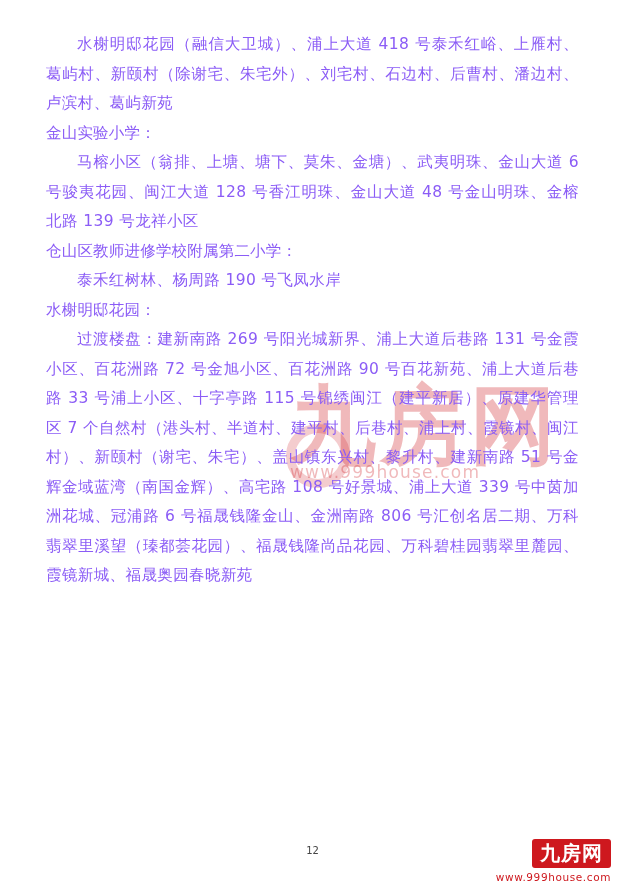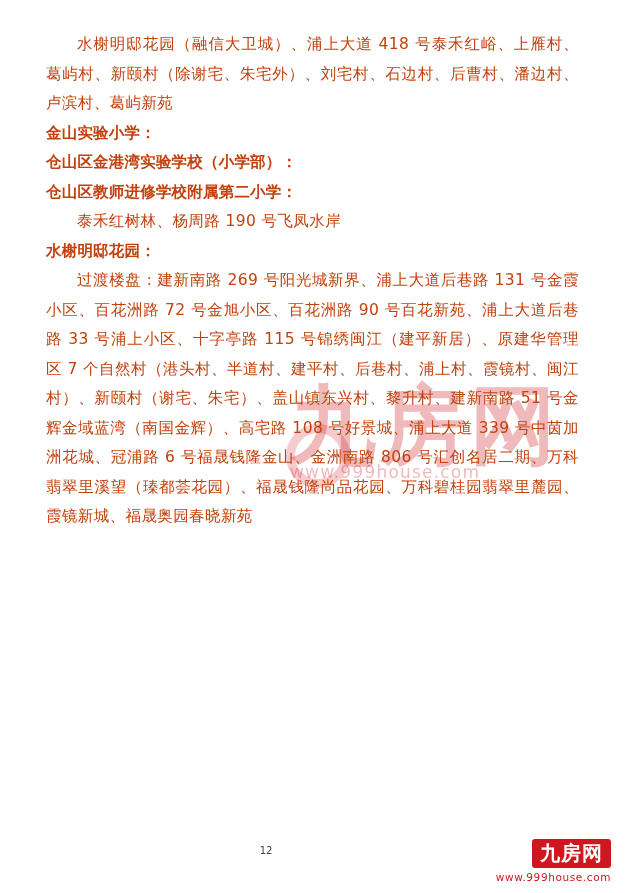--- a/index.html
+++ b/index.html
@@ -19,30 +19,30 @@
   }
   .doc {
     position: relative;
     padding: 30px 46px 0 46px;
     box-sizing: border-box;
     z-index: 3;
   }
   .para {
     font-size: 15.5px;
     line-height: 29.5px;
-    color: #c2410c;
+    color: #8b5cf6;
     text-align: justify;
     letter-spacing: 0.4px;
     margin: 0;
   }
   .para.body {
     text-indent: 2em;
   }
   .para.head {
-    font-weight: bold;
+    font-weight: normal;
     text-indent: 0;
     letter-spacing: 0.2px;
   }
   
   .wm {
     position: absolute;
     left: 0;
     top: 0;
     width: 625px;
     height: 893px;
@@ -77,21 +77,21 @@
     font-size: 17px;
     letter-spacing: 1.2px;
     color: rgba(206, 24, 30, 0.30);
     font-family: "DejaVu Sans", sans-serif;
   }
   
   .page-num {
     position: absolute;
     left: 0;
     top: 845px;
-    width: 532px;
+    width: 625px;
     text-align: center;
     font-size: 10px;
     color: #444;
     z-index: 3;
   }
   
   .logo {
     position: absolute;
     right: 14px;
     bottom: 10px;
@@ -123,21 +123,21 @@
 
   <div class="wm">
     <div class="wm-chars">九房网</div>
     <div class="wm-ring"></div>
     <div class="wm-url">www.999house.com</div>
   </div>
 
   <div class="doc">
     <p class="para body">水榭明邸花园（融信大卫城）、浦上大道 418 号泰禾红峪、上雁村、葛屿村、新颐村（除谢宅、朱宅外）、刘宅村、石边村、后曹村、潘边村、卢滨村、葛屿新苑</p>
     <p class="para head">金山实验小学：</p>
-    <p class="para head">仓山区金港湾实验学校（小学部）：</p>
+    <p class="para body">马榕小区（翁排、上塘、塘下、莫朱、金塘）、武夷明珠、金山大道 6 号骏夷花园、闽江大道 128 号香江明珠、金山大道 48 号金山明珠、金榕北路 139 号龙祥小区</p>
     <p class="para head">仓山区教师进修学校附属第二小学：</p>
     <p class="para body">泰禾红树林、杨周路 190 号飞凤水岸</p>
     <p class="para head">水榭明邸花园：</p>
     <p class="para body">过渡楼盘：建新南路 269 号阳光城新界、浦上大道后巷路 131 号金霞小区、百花洲路 72 号金旭小区、百花洲路 90 号百花新苑、浦上大道后巷路 33 号浦上小区、十字亭路 115 号锦绣闽江（建平新居）、原建华管理区 7 个自然村（港头村、半道村、建平村、后巷村、浦上村、霞镜村、闽江村）、新颐村（谢宅、朱宅）、盖山镇东兴村、黎升村、建新南路 51 号金辉金域蓝湾（南国金辉）、高宅路 108 号好景城、浦上大道 339 号中茵加洲花城、冠浦路 6 号福晟钱隆金山、金洲南路 806 号汇创名居二期、万科翡翠里溪望（瑧都荟花园）、福晟钱隆尚品花园、万科碧桂园翡翠里麓园、霞镜新城、福晟奥园春晓新苑</p>
   </div>
 
   <div class="page-num">12</div>
 
   <div class="logo">
     <div class="logo-main">九房网</div>

